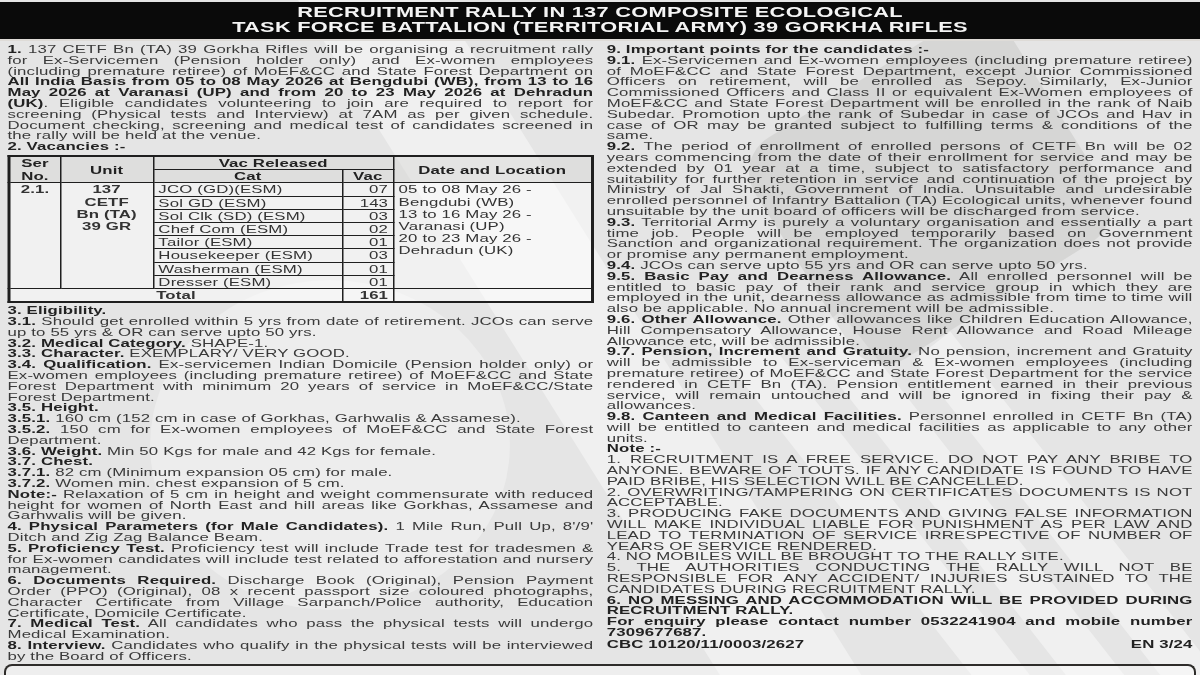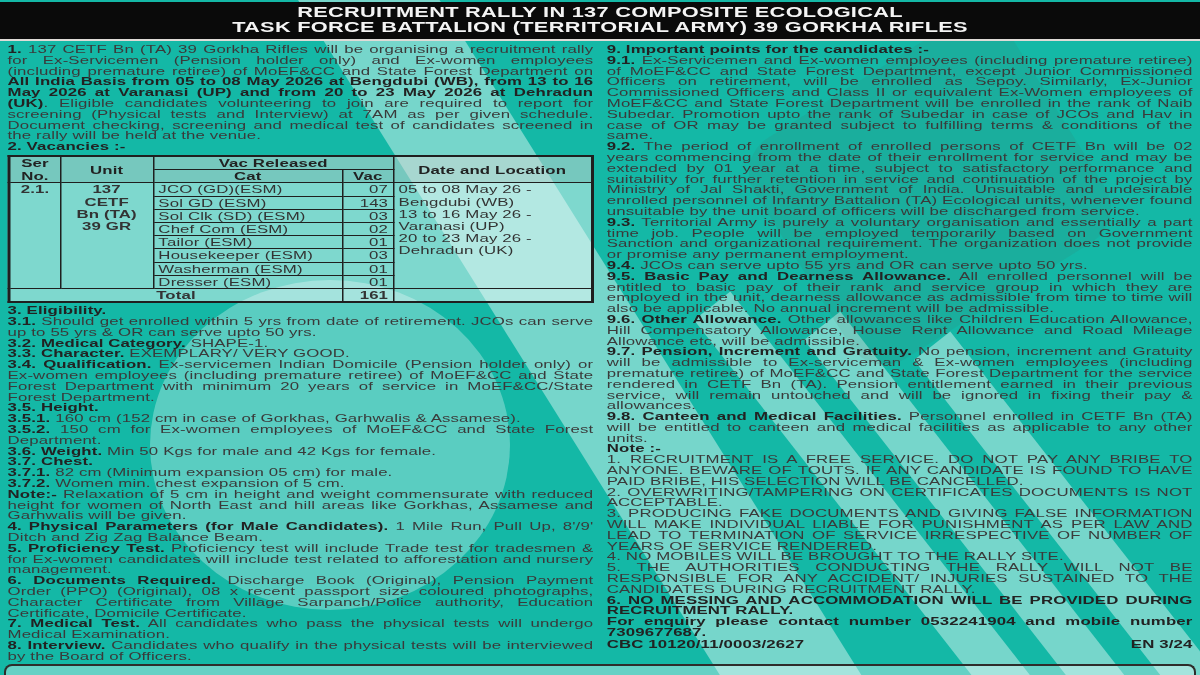--- a/index.html
+++ b/index.html
@@ -3,21 +3,21 @@
 <meta charset="utf-8">
 <style>
   html,body { margin:0; padding:0; }
   body {
     width:1200px; height:675px; overflow:hidden;
     background:#cac7c3;
     font-family:"Liberation Sans", sans-serif;
   }
   .page {
     position:relative; width:1200px; height:675px; overflow:hidden;
-    background:#14b8a6;
+    background:#e5e5e5;
   }
   
   .wm { position:absolute; z-index:0; pointer-events:none; }
   .wm-band { background:rgba(255,255,255,0.42); }
   .wm-blob { background:rgba(255,255,255,0.30); border-radius:50%; }
   .wm-dark { background:rgba(90,85,80,0.10); }
 
   
   .scalewrap {
     position:relative; z-index:1;

